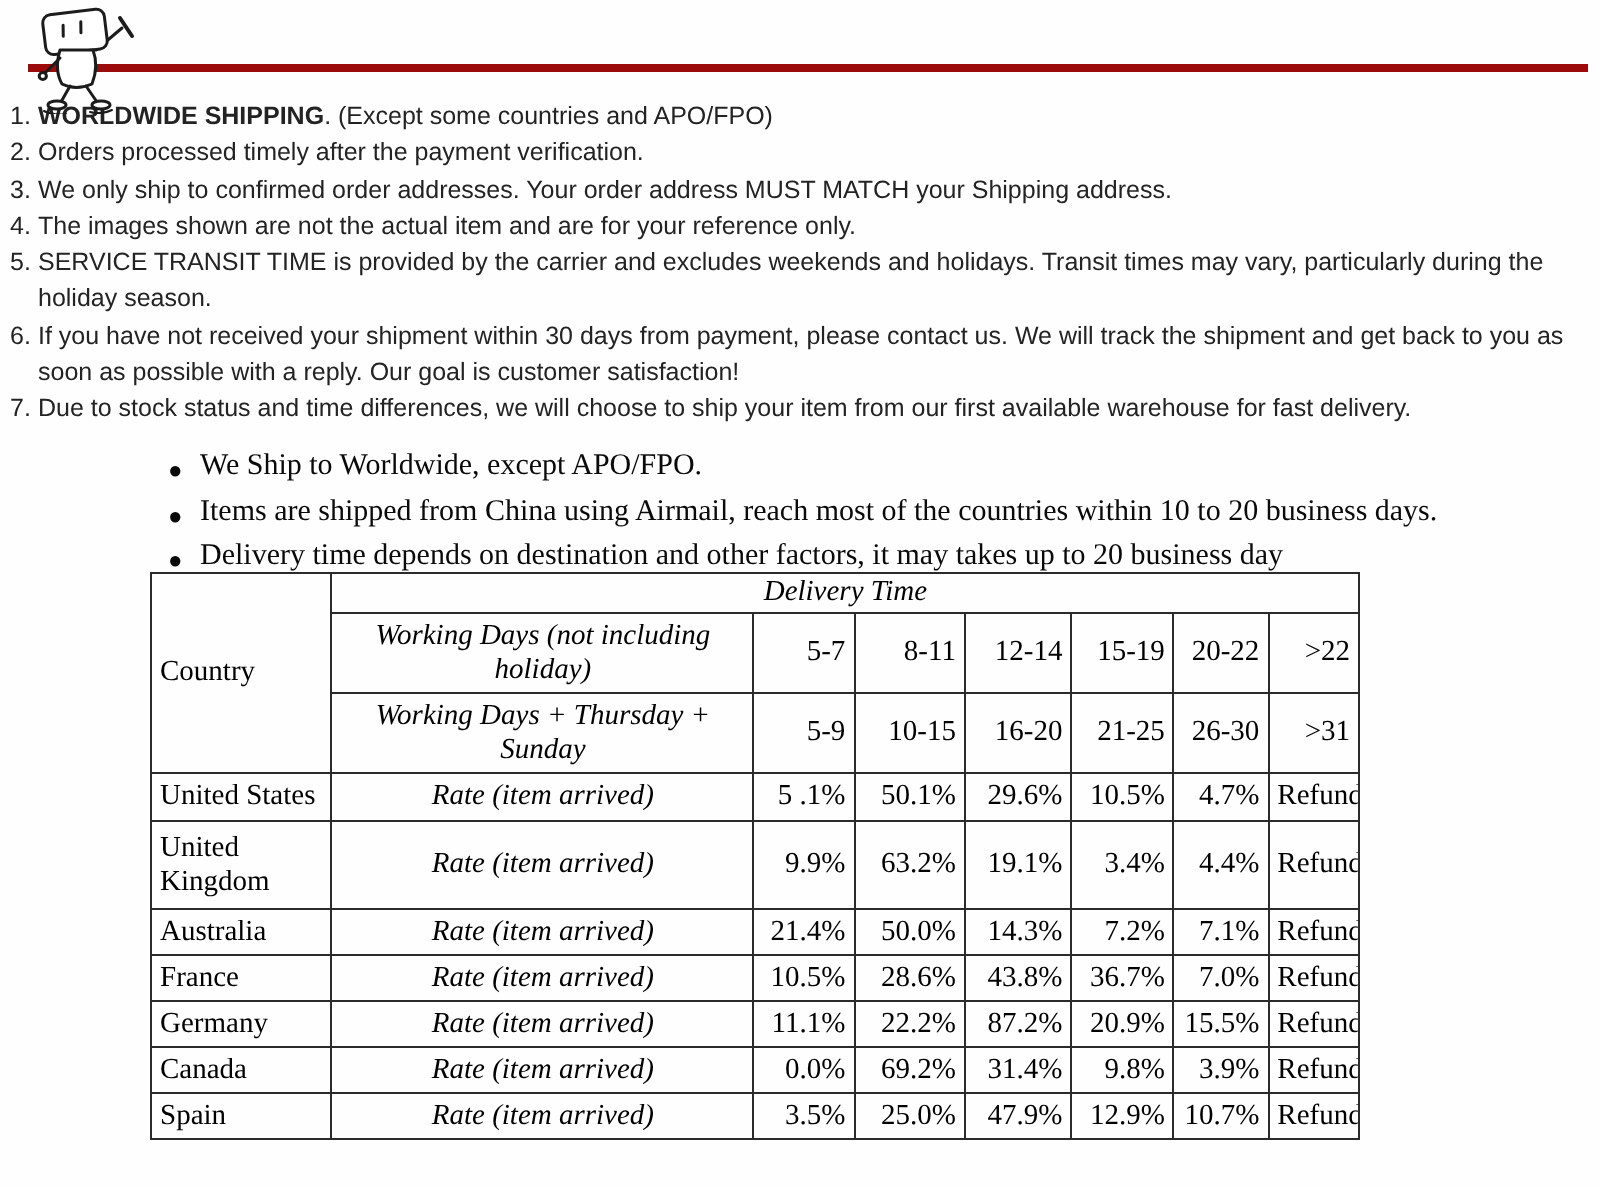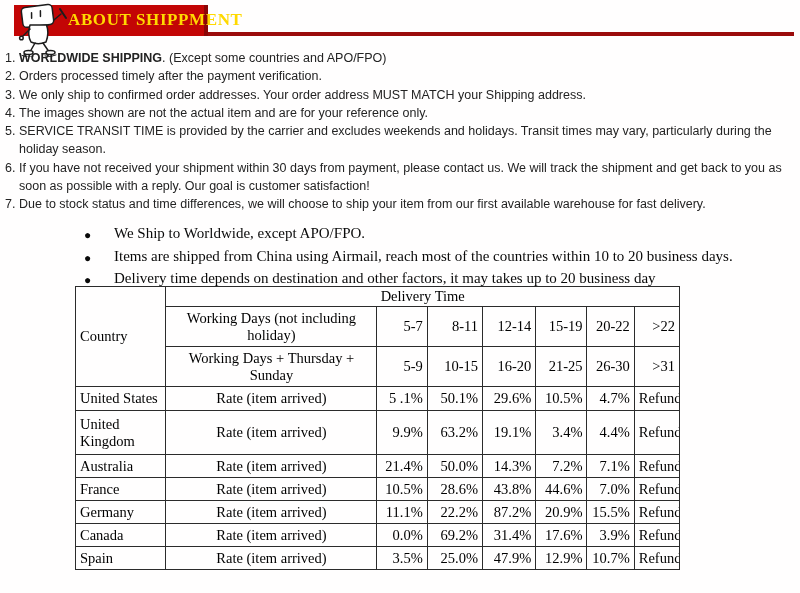--- a/index.html
+++ b/index.html
@@ -19,43 +19,40 @@
   .notes{position:absolute;left:5px;top:49px;width:788px;}
   .note{display:flex;font-size:12.5px;line-height:18.3px;color:#232323;}
   .note-num{flex:0 0 14px;}
   .note-body{flex:1;}
   .note-bold{font-weight:bold;}
 
   
   .bullets{position:absolute;left:84px;top:223px;width:706px;}
   .bullet{display:flex;font-family:"Liberation Serif",serif;font-size:15px;line-height:20.5px;color:#0a0a0a;}
   .bullet-dot{flex:0 0 16px;font-size:12px;padding-top:2px;}
-  .bullet-text{flex:1;margin-left:14px;}
+  .bullet-text{flex:1;}
 
   
   .dtable{position:absolute;left:75px;top:286px;width:605px;border-collapse:collapse;
           table-layout:fixed;font-family:"Liberation Serif",serif;font-size:14.5px;color:#000;}
   .dtable td{border:1px solid #2b2b2b;padding:1px 4px;vertical-align:middle;overflow:hidden;}
-  .c-center{text-align:center;}
+  .c-center{text-align:center;font-style:italic;}
   .c-country{}
   .c-num{text-align:right;padding-left:7px;}
   .c-wrap{padding:1px 12px 1px 6px;overflow-wrap:break-word;margin-left:16px;}
   .c-refund{text-align:left;padding:1px 0;}
   tr.rh1{height:20px;} tr.rh2{height:40px;} tr.rh3{height:40px;}
   tr.rd{height:23px;} tr.rd-us{height:24px;} tr.rd-tall{height:44px;}
 </style>
 </head>
 <body>
 
 <div class="page">
 
   <div class="banner-underline"></div>
-  <div class="banner">
-    <span class="banner-title">ABOUT SHIPPMENT</span>
-  </div>
 
   <svg class="mascot" width="58" height="54" viewBox="0 0 58 54">
     <g fill="none" stroke="#1c1c1c" stroke-width="1.5" stroke-linecap="round" stroke-linejoin="round">
       <path d="M44 6 L50 15" stroke-width="2"></path>
       <path d="M32 22 L45 11"></path>
       <g transform="rotate(-7 21 13)">
         <rect x="6" y="3" width="31" height="20" rx="4" fill="#ffffff"></rect>
         <path d="M16 9 L15.4 14.5"></path>
         <path d="M25 8.3 L24.4 13.8"></path>
       </g>
@@ -181,41 +178,41 @@
         <td class="c-num">7.2%</td>
         <td class="c-num">7.1%</td>
         <td class="c-refund">Refund</td>
       </tr>
       <tr class="rd">
         <td class="c-country">France</td>
         <td class="c-center">Rate (item arrived)</td>
         <td class="c-num">10.5%</td>
         <td class="c-num">28.6%</td>
         <td class="c-num">43.8%</td>
-        <td class="c-num">44.6%</td>
+        <td class="c-num">36.7%</td>
         <td class="c-num">7.0%</td>
         <td class="c-refund">Refund</td>
       </tr>
       <tr class="rd">
         <td class="c-country">Germany</td>
         <td class="c-center">Rate (item arrived)</td>
         <td class="c-num">11.1%</td>
         <td class="c-num">22.2%</td>
         <td class="c-num">87.2%</td>
         <td class="c-num">20.9%</td>
         <td class="c-num">15.5%</td>
         <td class="c-refund">Refund</td>
       </tr>
       <tr class="rd">
         <td class="c-country">Canada</td>
         <td class="c-center">Rate (item arrived)</td>
         <td class="c-num">0.0%</td>
         <td class="c-num">69.2%</td>
         <td class="c-num">31.4%</td>
-        <td class="c-num">17.6%</td>
+        <td class="c-num">9.8%</td>
         <td class="c-num">3.9%</td>
         <td class="c-refund">Refund</td>
       </tr>
       <tr class="rd">
         <td class="c-country">Spain</td>
         <td class="c-center">Rate (item arrived)</td>
         <td class="c-num">3.5%</td>
         <td class="c-num">25.0%</td>
         <td class="c-num">47.9%</td>
         <td class="c-num">12.9%</td>

